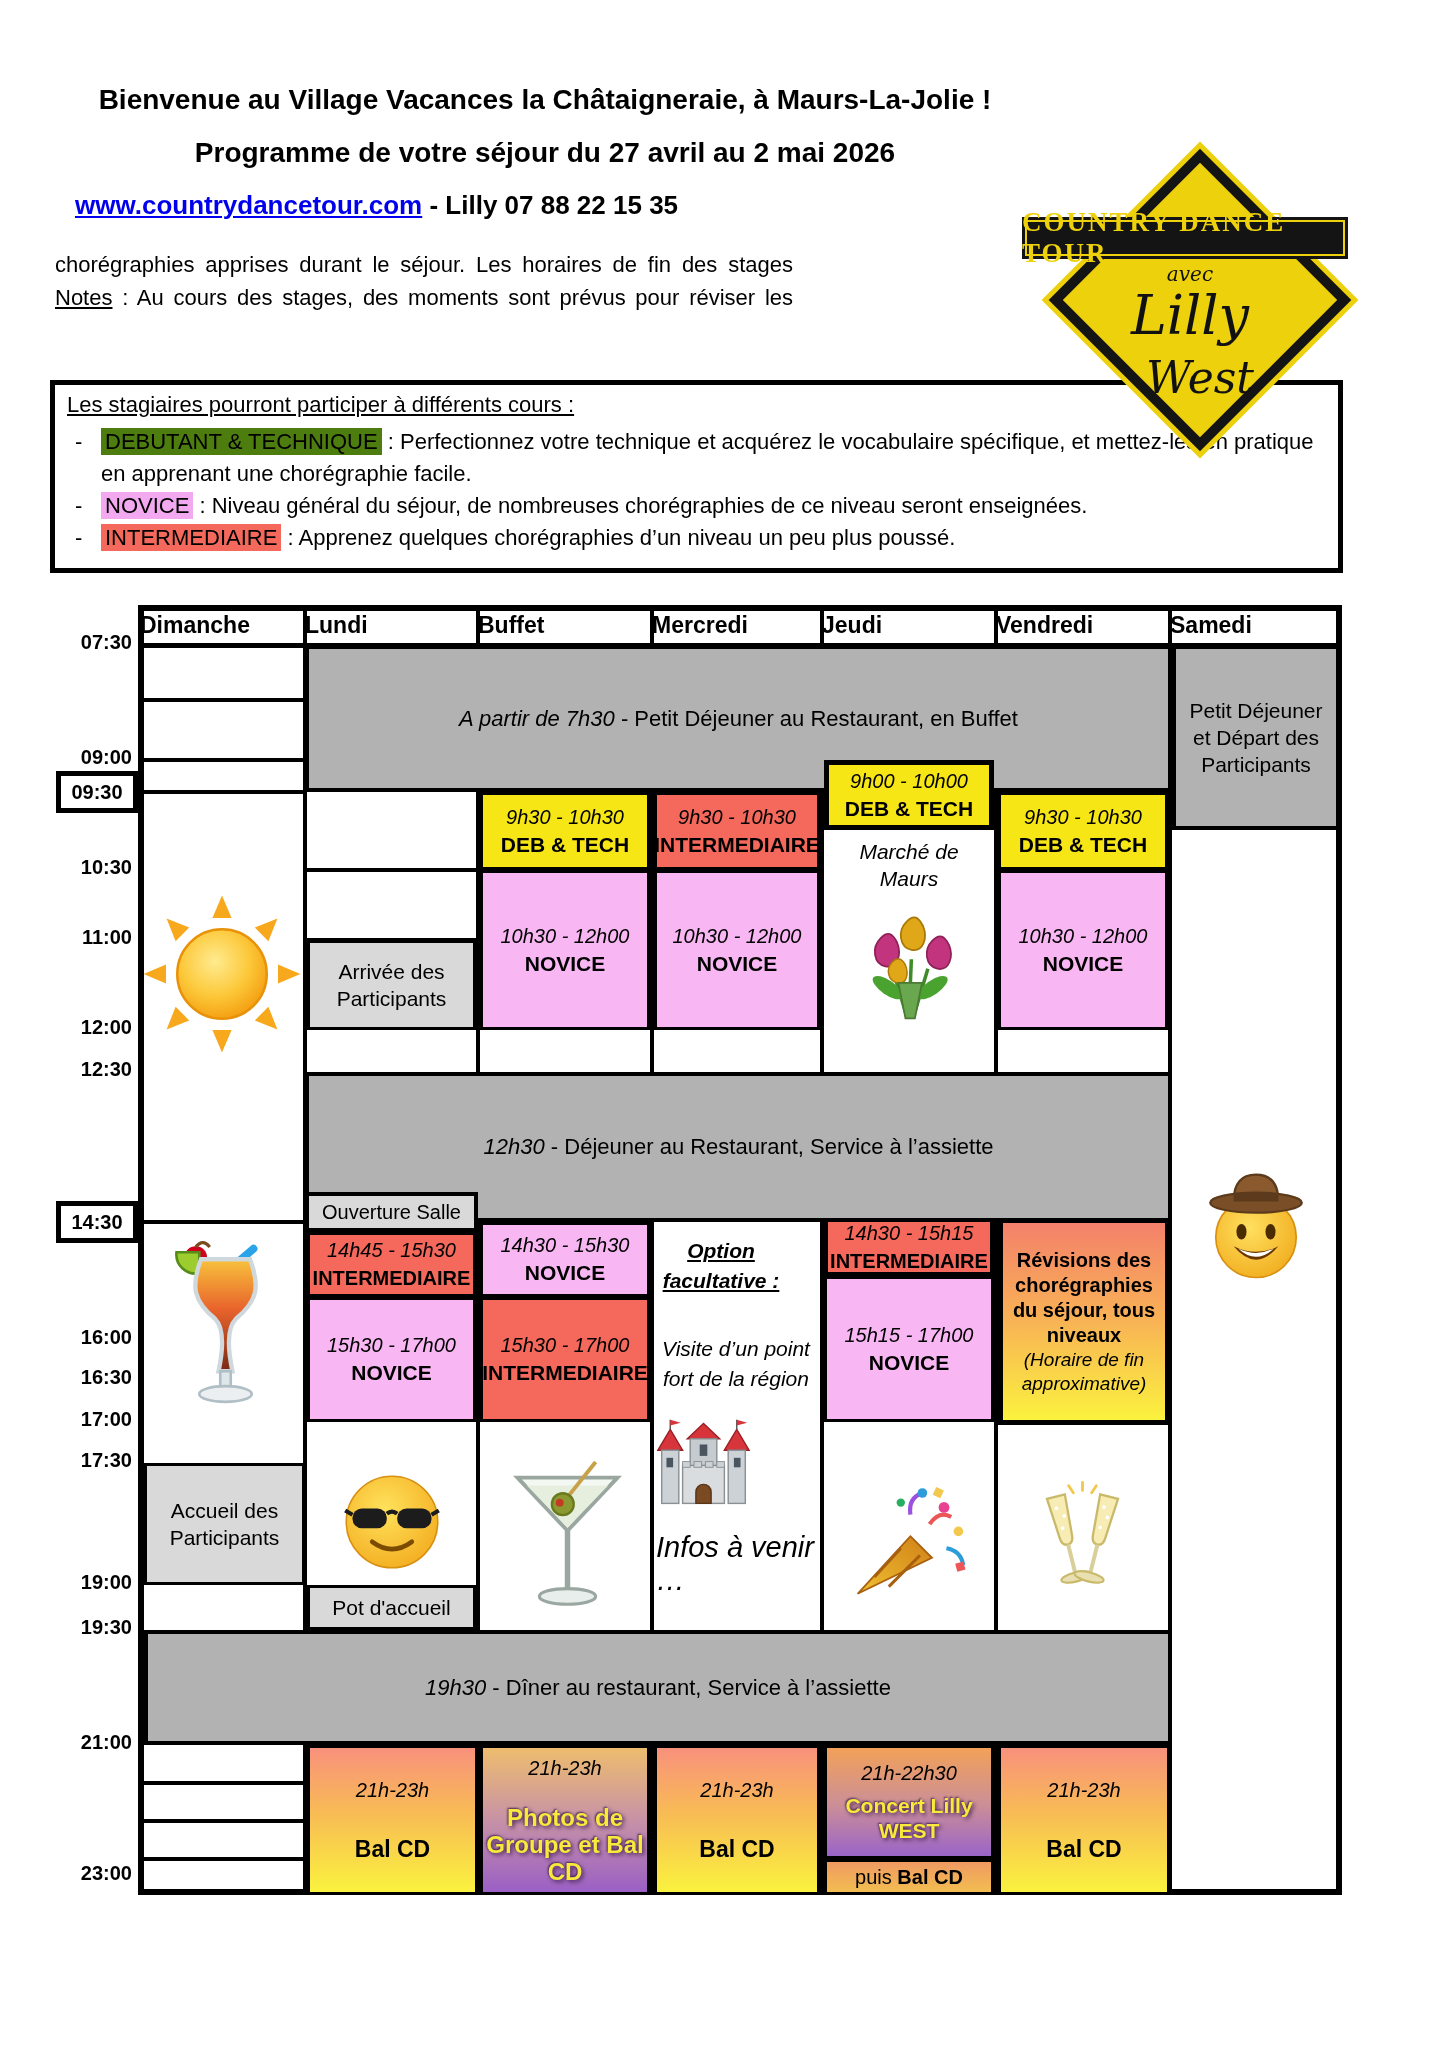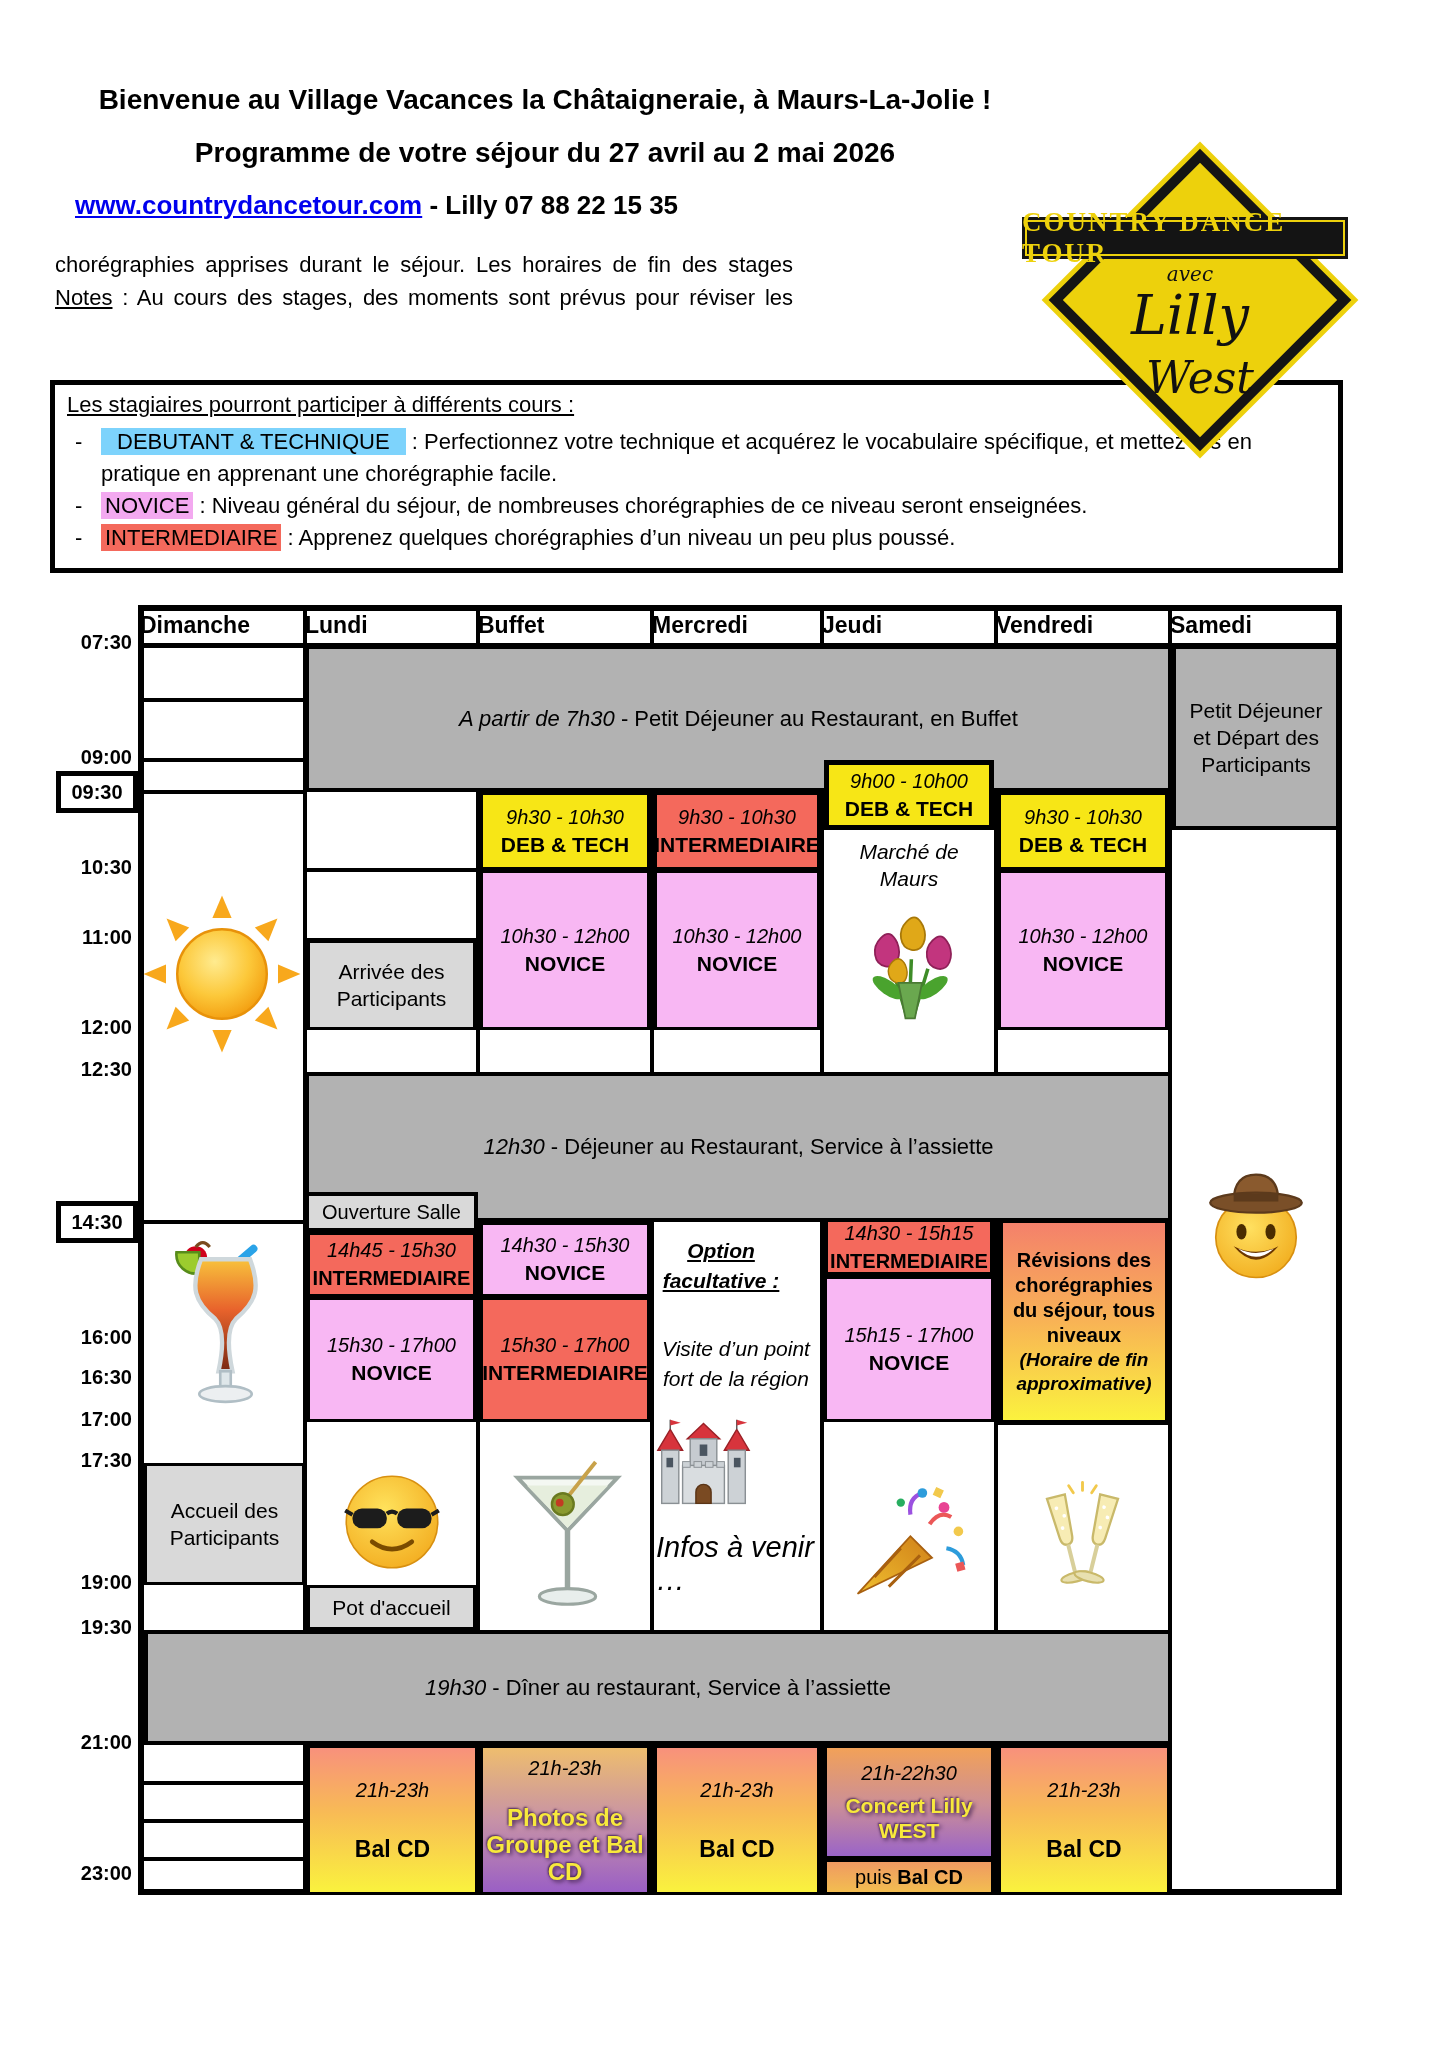--- a/index.html
+++ b/index.html
@@ -10,21 +10,21 @@
   .linkline{font-size:26px;font-weight:bold;}
   .weblink{color:#0000ee;text-decoration:underline;}
   .notes{width:738px;font-size:22px;line-height:33px;}
   .jline{text-align:justify;text-align-last:justify;}
   .uline{text-decoration:underline;}
   
   .legendbox{left:50px;top:380px;width:1293px;height:193px;border:5px solid #000;box-sizing:border-box;padding:7px 12px;font-size:22px;}
   .legend-title{text-decoration:underline;margin-bottom:8px;}
   .legend-item{position:relative;padding-left:34px;line-height:32px;}
   .legend-item .dash{position:absolute;left:8px;top:0;}
-  .hl-deb{background:#7dd3fc;padding:1px 16px;}
+  .hl-deb{background:#4d7c0f;padding:1px 4px;}
   .hl-nov{background:#f3a9f0;padding:1px 4px;}
   .hl-int{background:#f4695c;padding:1px 4px;}
   
   .diamond{left:1093px;top:193px;width:194px;height:194px;background:#edd10c;border:10px solid #141414;
            box-shadow:0 0 0 5px #edd10c;transform:rotate(45deg);z-index:2;}
   .banner{left:1022px;top:217px;width:326px;height:42px;background:#141414;z-index:3;
           display:flex;align-items:center;justify-content:center;box-shadow:inset 0 0 0 3px #141414, inset 0 0 0 5px #edd10c;}
   .banner span{color:#edd10c;font-family:"Liberation Serif",serif;font-weight:bold;font-size:27px;letter-spacing:2px;}
   .script{font-family:"DejaVu Serif",serif;font-style:italic;z-index:4;text-align:center;color:#111;}
   
@@ -231,21 +231,21 @@
   <div class="cell red b4 z5" style="left:824px;top:1218px;width:170px;height:58px">
     <div class="ctime">14h30 - 15h15</div>
     <div class="clevel" style="font-size:20px">INTERMEDIAIRE</div>
   </div>
   <div class="cell pink" style="left:824px;top:1276px;width:170px;height:146px">
     <div class="ctime">15h15 - 17h00</div>
     <div class="clevel">NOVICE</div>
   </div>
   <div class="cell gradrev b5 z4" style="left:998px;top:1218px;width:172px;height:207px">
     <div style="font-weight:bold;font-size:20px;width:152px;line-height:25px">Révisions des chorégraphies du séjour, tous niveaux</div>
-    <div class="em" style="font-weight:bold;font-size:19px;width:150px;line-height:24px">(Horaire de fin approximative)</div>
+    <div class="em" style="font-weight:normal;font-size:19px;width:150px;line-height:24px">(Horaire de fin approximative)</div>
   </div>
 
   <div class="abs" style="left:656px;top:1222px;width:164px;display:flex;flex-direction:column;z-index:3">
     <div class="em uline" style="font-weight:bold;font-size:21px;width:130px;margin-top:14px;line-height:30px;text-align:center">Option facultative :</div>
     <div class="em" style="font-size:21px;width:160px;margin-top:38px;line-height:30px;text-align:center">Visite d’un point fort de la région</div>
     <div style="margin-top:22px">
       <svg width="95" height="95" viewBox="0 0 100 100">
         <polygon points="2,36 15,14 28,36" fill="#d7343c" stroke="#9a2026" stroke-width="1.5"></polygon>
         <line x1="15" y1="14" x2="15" y2="4" stroke="#555" stroke-width="1.5"></line>
           <polygon points="15,4 26,7 15,10" fill="#d7343c"></polygon>

